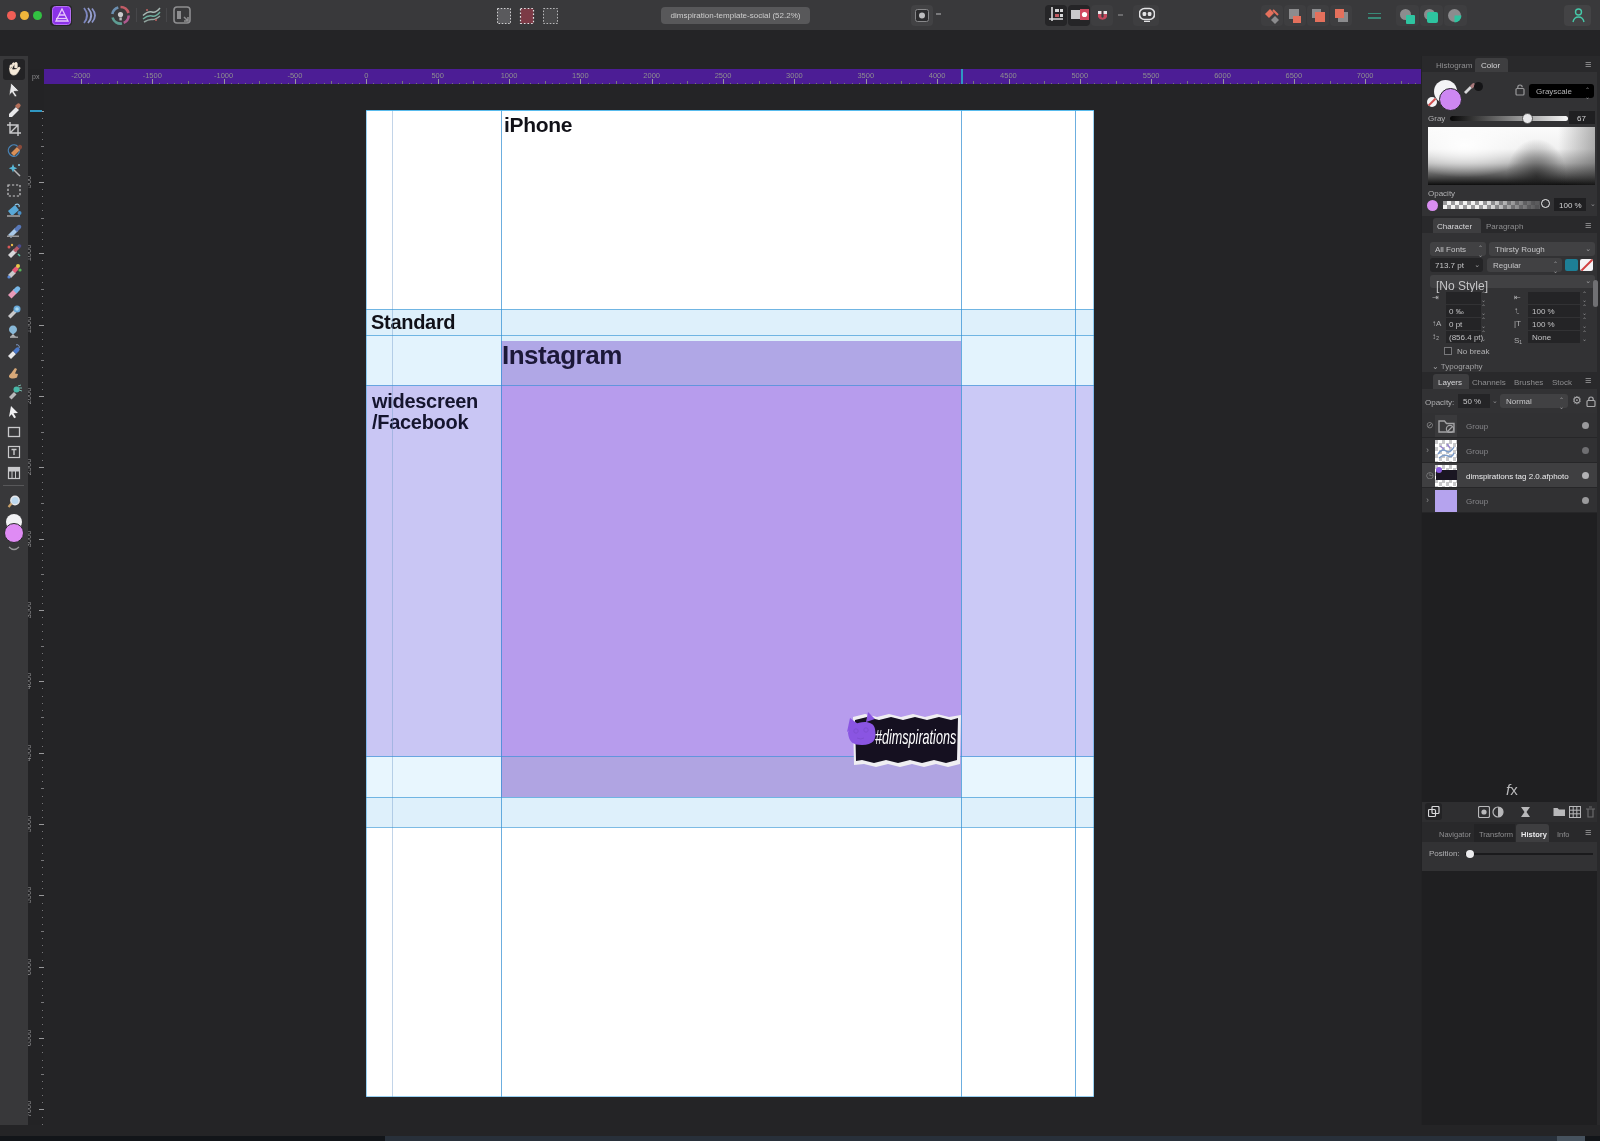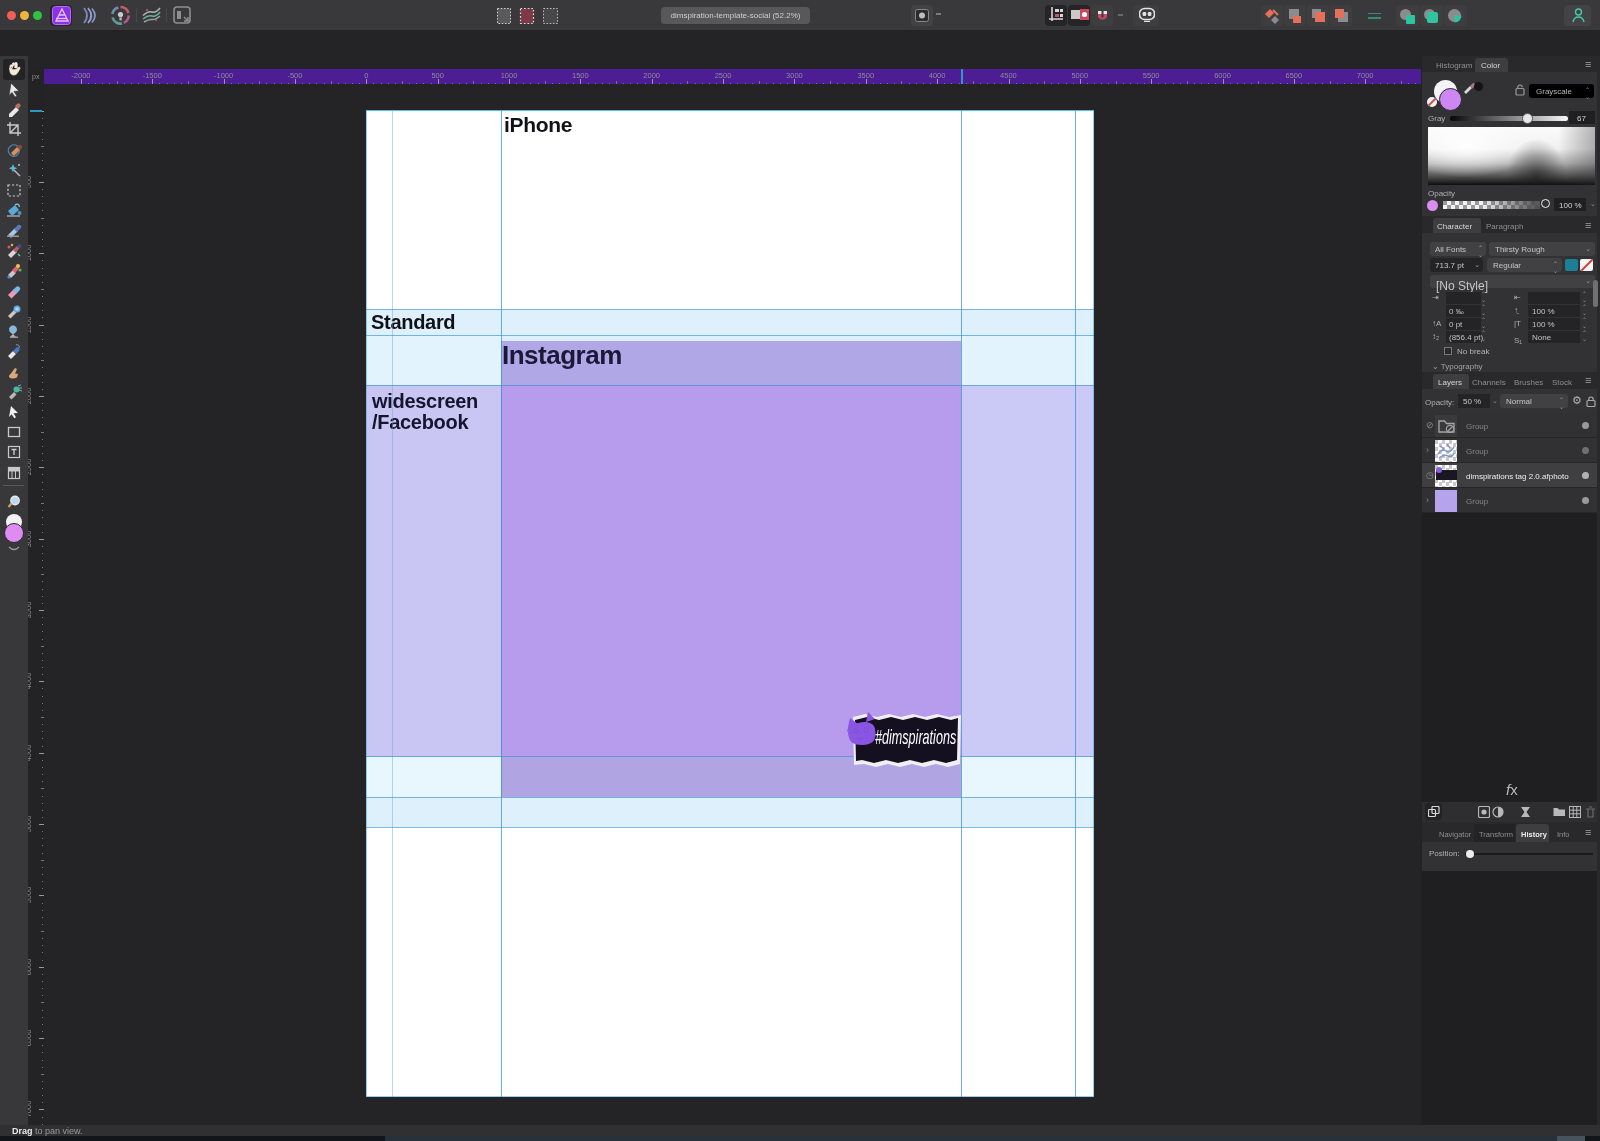--- a/index.html
+++ b/index.html
@@ -949,20 +949,17 @@
     <span class="abs" style="left:135px;top:774px;font-size:7.5px;color:#8e8e90;">Info</span>
     <span class="abs" style="left:163px;top:770px;font-size:11px;color:#a0a0a2;">≡</span>
     <div class="abs" style="left:0;top:786px;width:179px;height:29px;background:#323234;"></div>
     <span class="abs" style="left:7px;top:793px;font-size:8px;color:#b0b0b2;">Position:</span>
     <div class="abs" style="left:43px;top:797px;width:128px;height:2px;background:#1a1a1c;"></div>
     <div class="abs" style="left:44px;top:794px;width:8px;height:8px;border-radius:50%;background:#ececee;"></div>
     <div class="abs" style="left:0;top:815px;width:179px;height:254px;background:#1f1f21;"></div>
     <div class="abs" style="left:175px;top:0;width:4px;height:1069px;background:#29292b;"></div>
     <div class="abs" style="left:171px;top:224px;width:5px;height:27px;border-radius:2.5px;background:#707073;"></div>
   </div>
-  <div id="status" class="abs">
-      <span style="position:absolute;left:12px;top:1px;font-size:9px;color:#e8e8e8;font-weight:bold;">Drag <span style="color:#9a9a9a;font-weight:normal;">to pan view.</span></span>
-    </div>
   <div id="bstrip" class="abs">
       <div class="abs" style="left:385px;top:0;width:1198px;height:5px;background:#28303a;"></div>
       <div class="abs" style="left:1557px;top:0;width:28px;height:5px;background:#46525e;"></div>
     </div>
 </div>
 
 </body></html>

